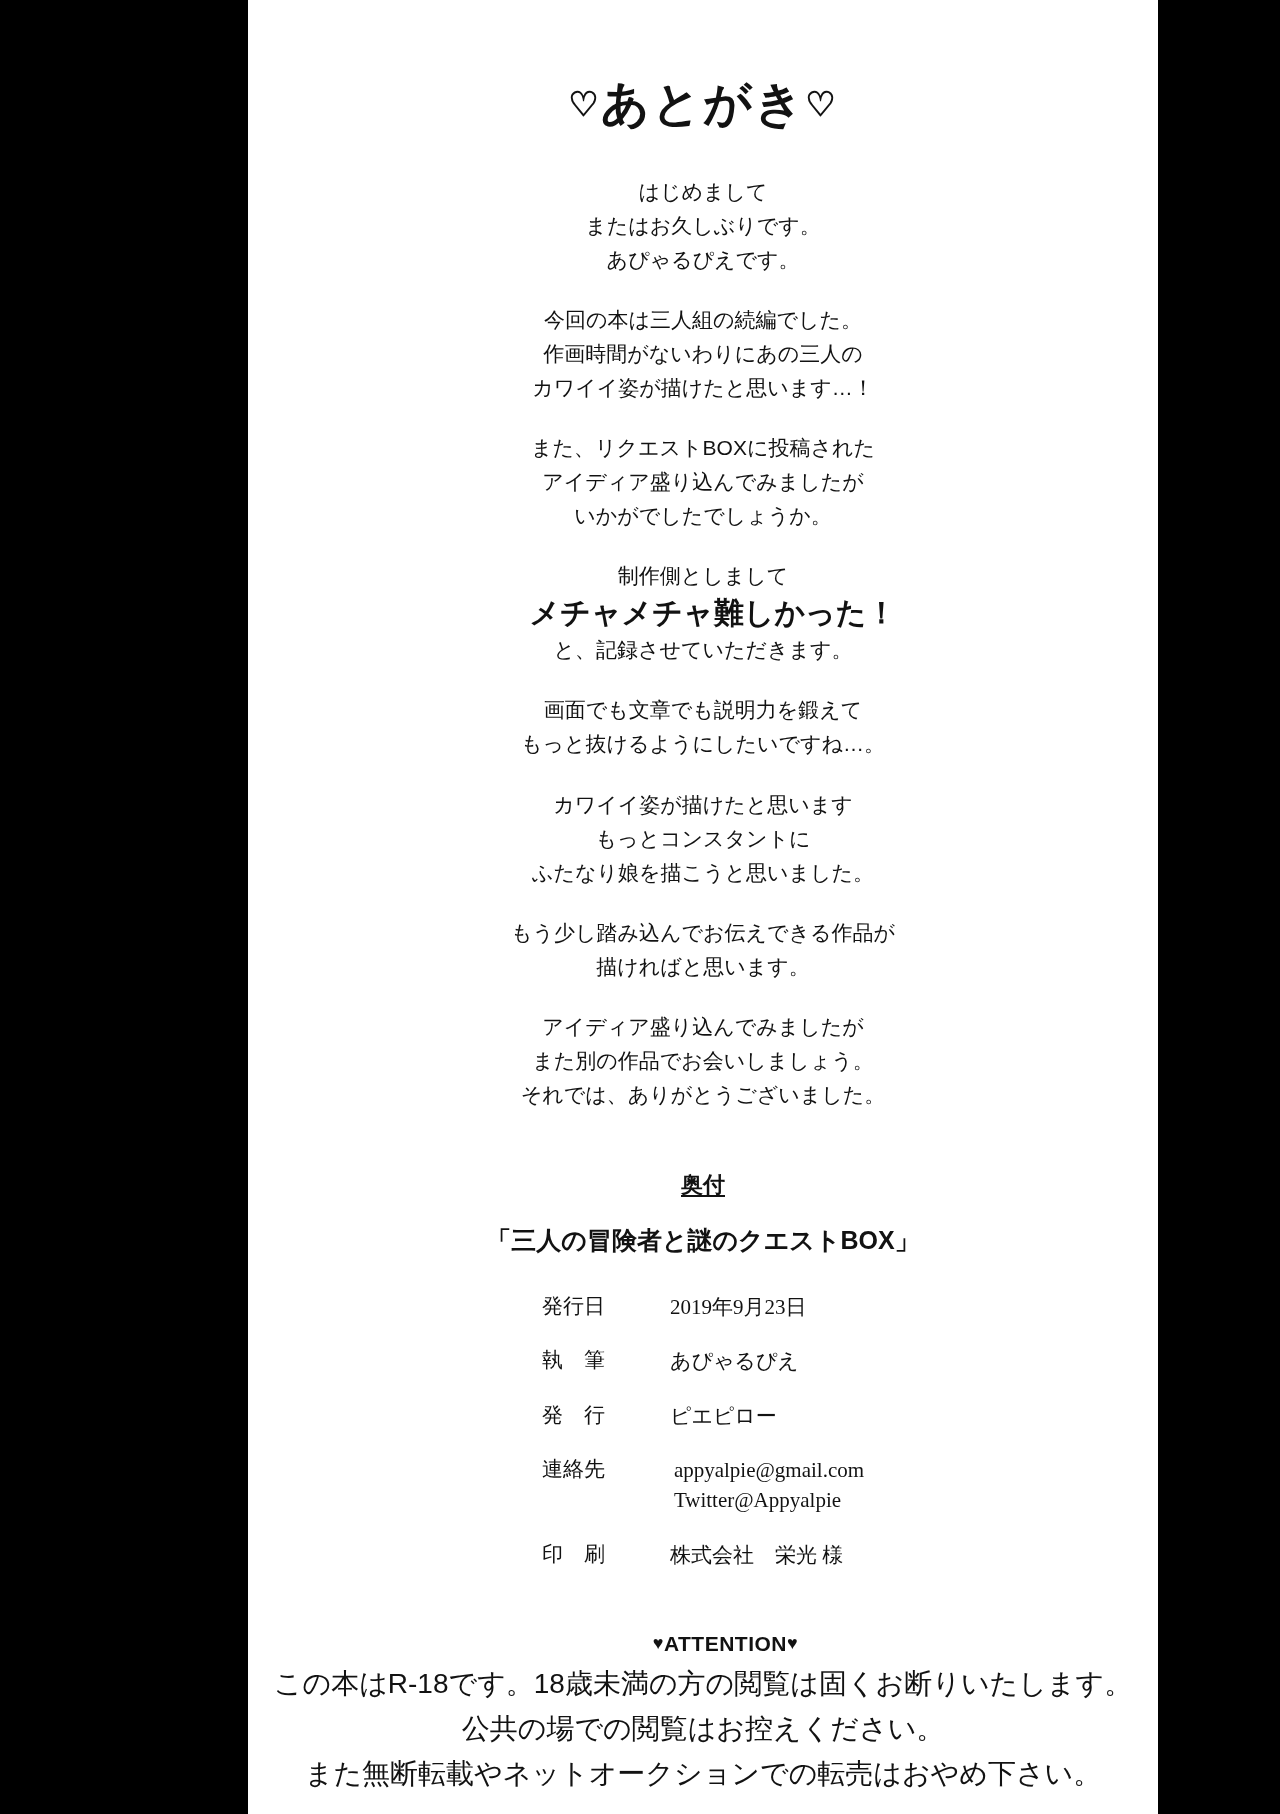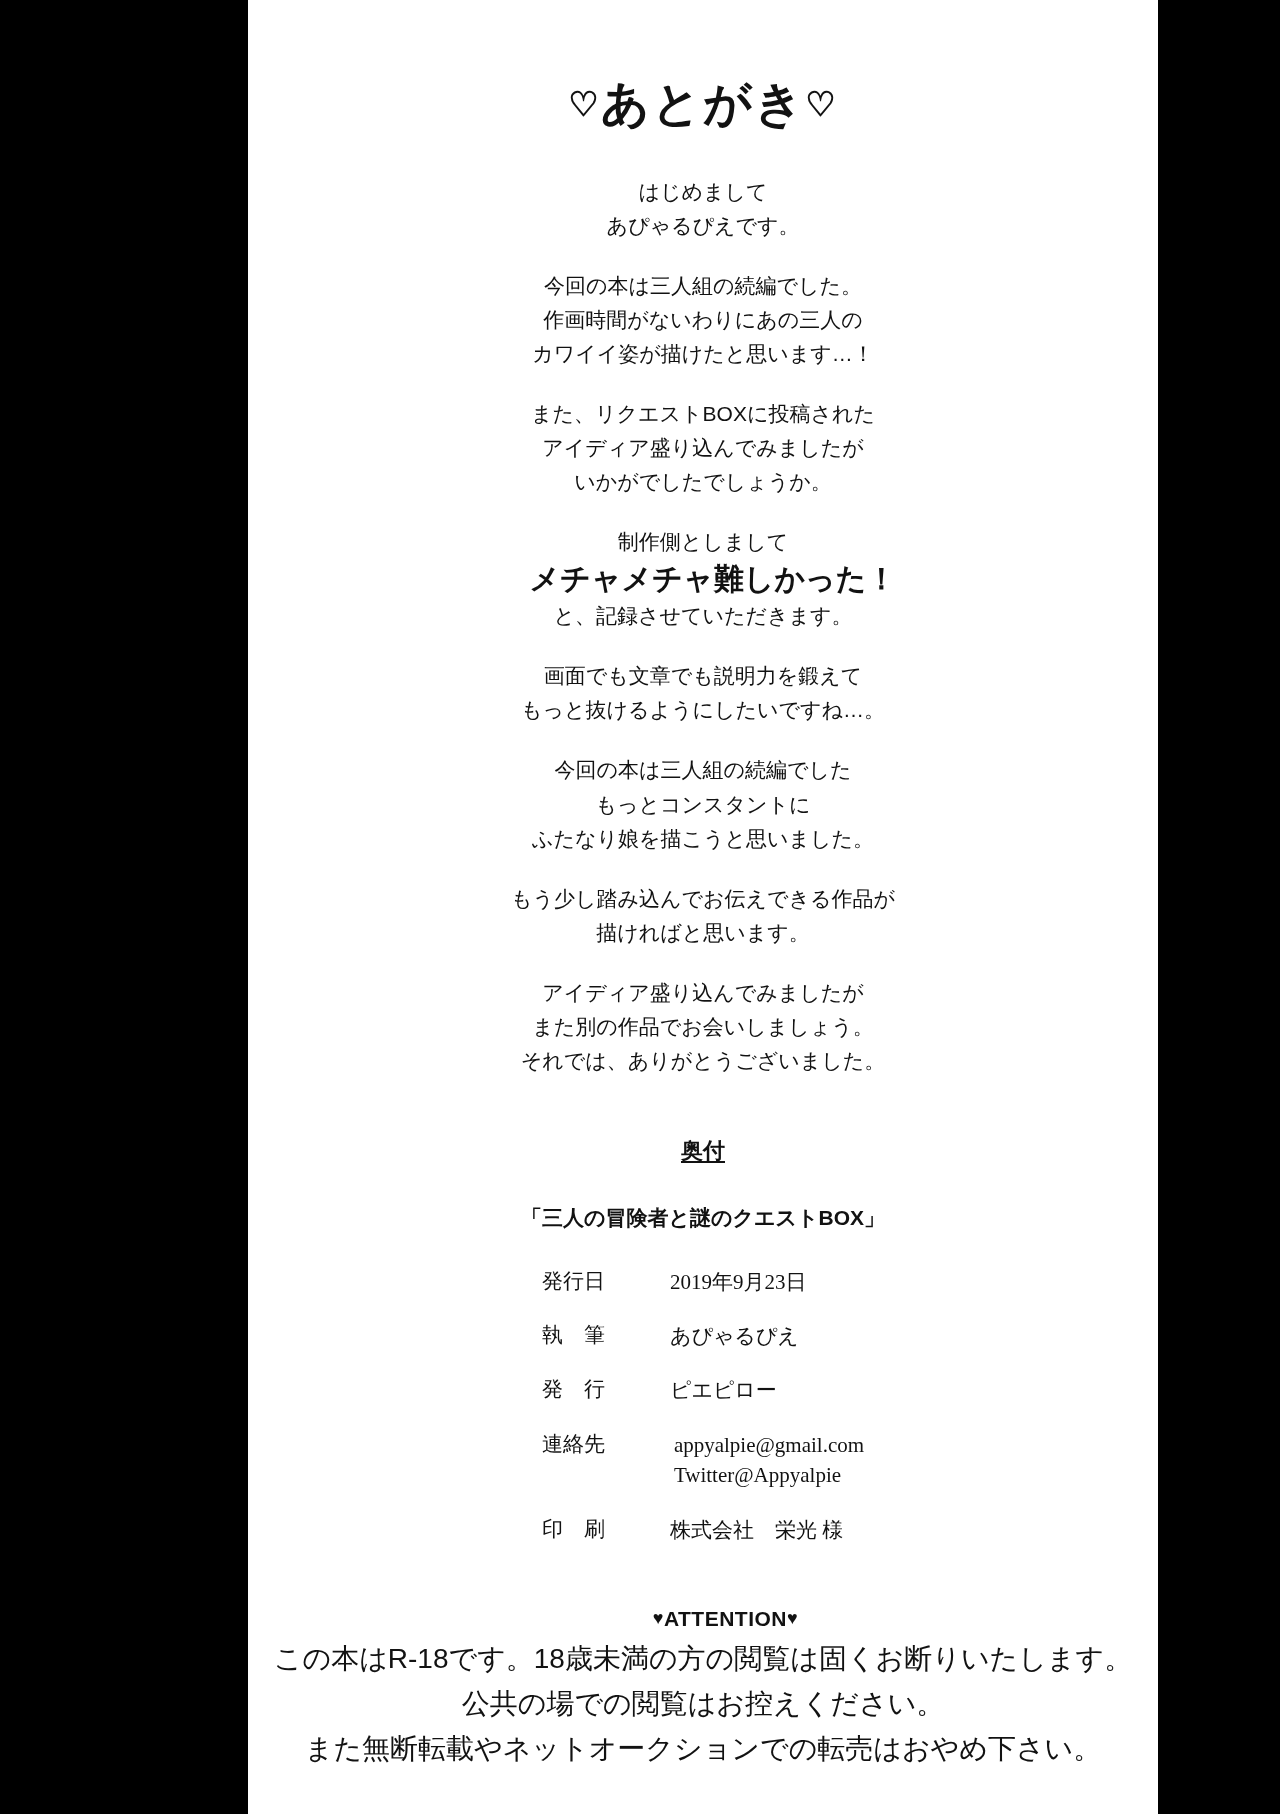--- a/index.html
+++ b/index.html
@@ -53,22 +53,22 @@
     padding-left: 20px;
   }
   .colophon-head {
     margin-top: 58px;
     font-size: 22px;
     font-weight: bold;
     text-decoration: underline;
     text-underline-offset: 3px;
   }
   .colophon-title {
-    margin-top: 38px;
-    font-size: 21px;
+    margin-top: 24px;
+    font-size: 25px;
     font-weight: bold;
   }
   .cols {
     margin-top: 35px;
     display: inline-block;
     text-align: left;
     font-family: Liberation Serif, serif;
   }
   .crow {
     display: flex;
@@ -104,20 +104,21 @@
 
 <div id="page">
   <div class="inner">
 
     <div class="title">
       <span class="hsym">♡</span><span>あとがき</span><span class="hsym">♡</span>
     </div>
 
     <div class="block first">
       <div>はじめまして</div>
+      <div>またはお久しぶりです。</div>
       <div>あぴゃるぴえです。</div>
     </div>
 
     <div class="block">
       <div>今回の本は三人組の続編でした。</div>
       <div>作画時間がないわりにあの三人の</div>
       <div>カワイイ姿が描けたと思います…！</div>
     </div>
 
     <div class="block">
@@ -131,21 +132,21 @@
       <div class="big">メチャメチャ難しかった！</div>
       <div>と、記録させていただきます。</div>
     </div>
 
     <div class="block">
       <div>画面でも文章でも説明力を鍛えて</div>
       <div>もっと抜けるようにしたいですね…。</div>
     </div>
 
     <div class="block">
-      <div>今回の本は三人組の続編でした</div>
+      <div>カワイイ姿が描けたと思います</div>
       <div>もっとコンスタントに</div>
       <div>ふたなり娘を描こうと思いました。</div>
     </div>
 
     <div class="block">
       <div>もう少し踏み込んでお伝えできる作品が</div>
       <div>描ければと思います。</div>
     </div>
 
     <div class="block">

